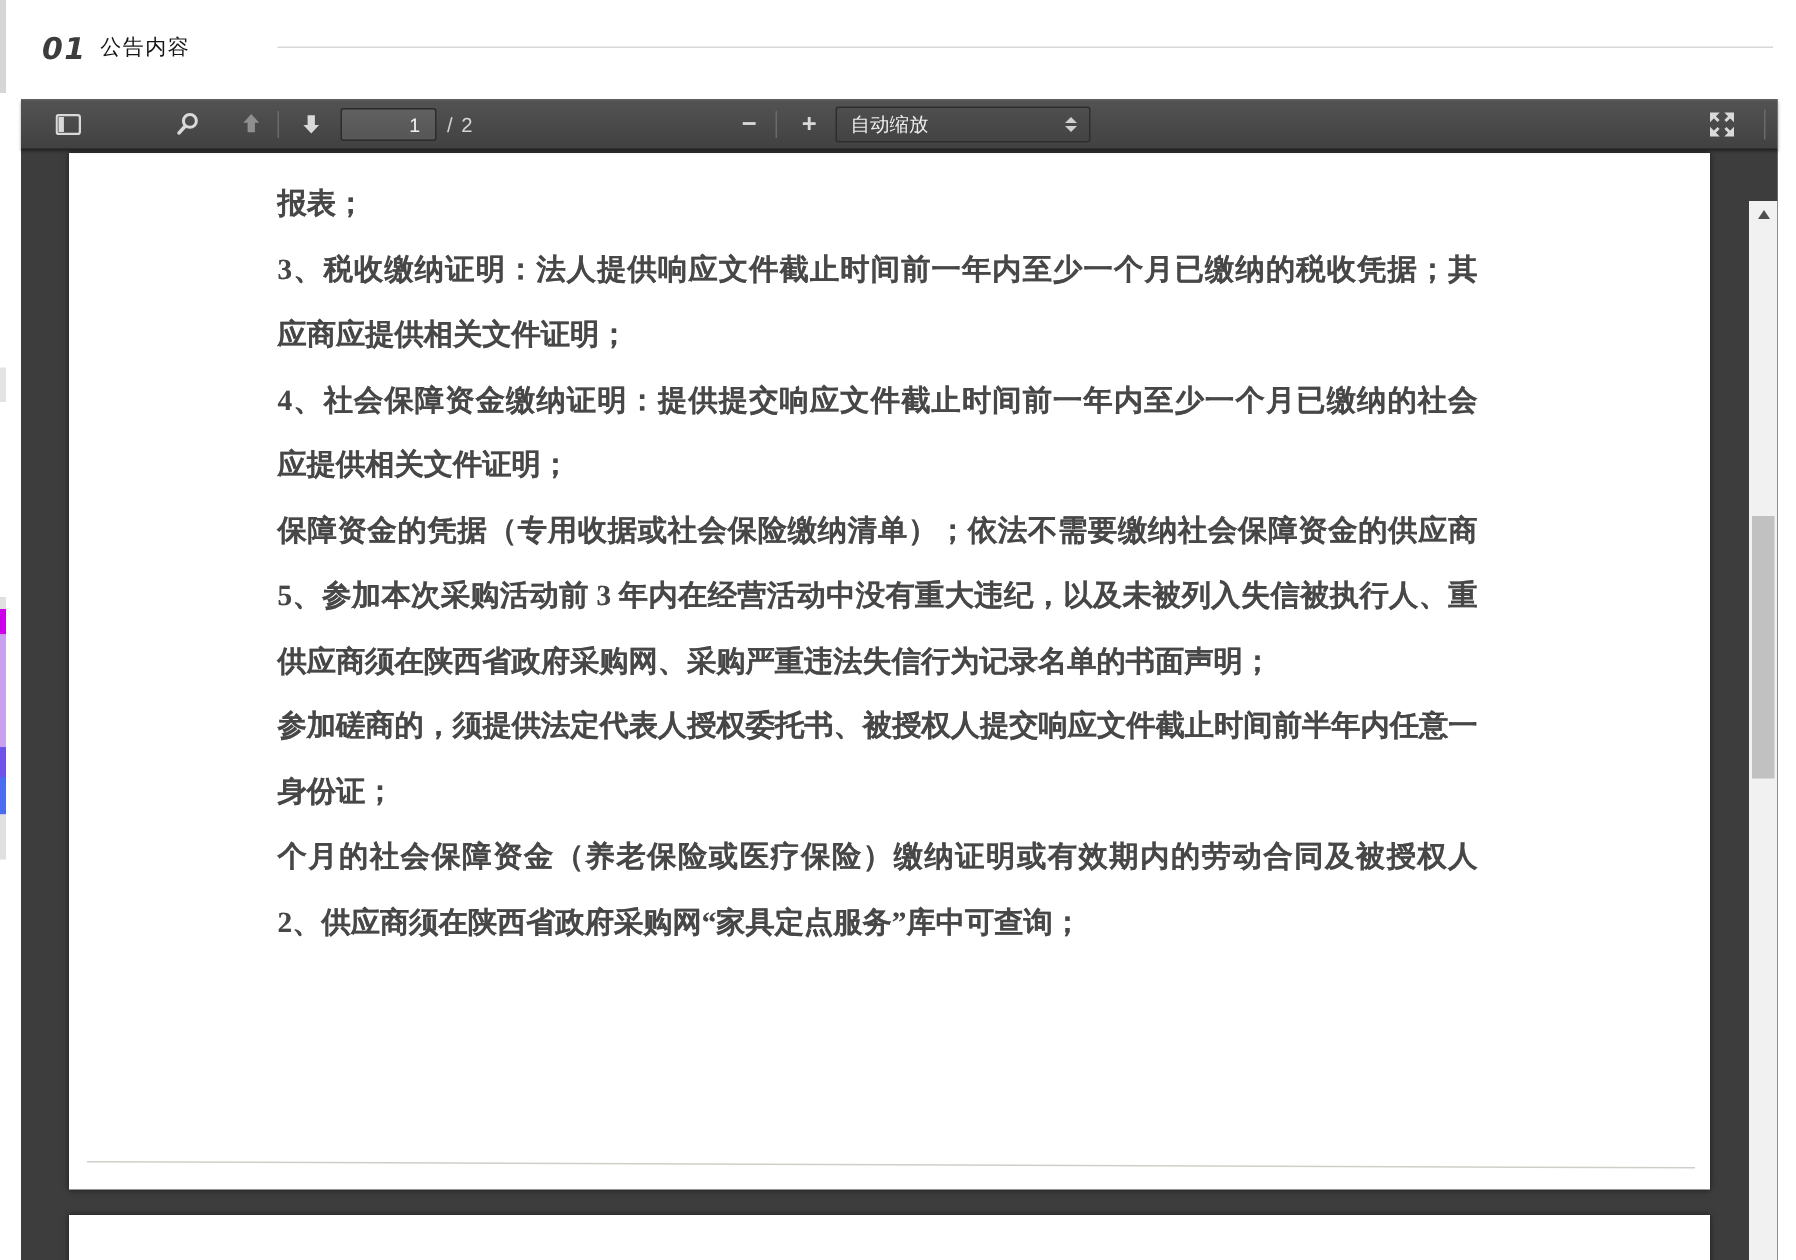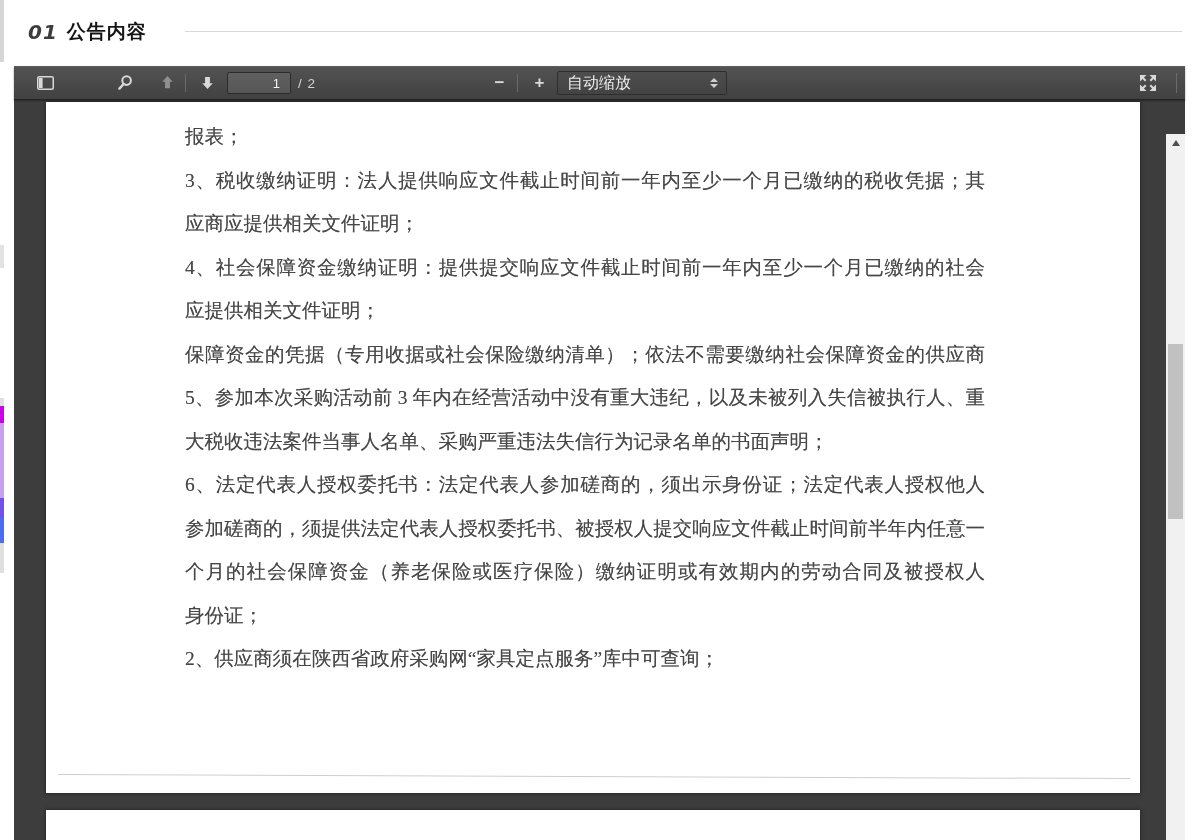--- a/index.html
+++ b/index.html
@@ -7,21 +7,21 @@
               font-family:"Liberation Sans", sans-serif; }
 
   
   .left-strip { position:absolute; left:0; top:0; width:4px; height:840px; }
   .strip-seg { position:absolute; left:0; width:4px; }
 
   
   .hdr { position:absolute; left:28px; top:18px; height:28px; display:flex; align-items:center; }
   .hdr-num { font-style:italic; font-weight:bold; font-size:20px; color:#3c3c3c;
              font-family:"DejaVu Sans", sans-serif; letter-spacing:1px; }
-  .hdr-title { font-weight:bold; font-size:19px; color:#151515; margin-left:9px;
+  .hdr-title { font-weight:normal; font-size:14px; color:#151515; margin-left:9px;
                letter-spacing:1px; }
   .hdr-rule { position:absolute; left:185px; top:31px; width:997px; height:1px; background:#d8d8d8; }
 
   
   .pdf-app { position:absolute; left:14px; top:66px; width:1171px; height:774px;
              background:#3d3d3d; }
 
   
   .toolbar { position:absolute; left:0; top:0; right:0; height:34px;
              background:linear-gradient(#535353,#414141);
@@ -36,40 +36,40 @@
                 background:linear-gradient(#606060,#565656); border:1px solid #2c2c2c;
                 border-radius:2px; color:#f2f2f2; font-size:13px; text-align:right;
                 padding-right:10px; outline:none; font-family:"Liberation Sans",sans-serif; }
   .page-count { position:absolute; left:284px; top:0; height:34px; display:flex; align-items:center;
                 color:#d4d4d4; font-size:13.5px; letter-spacing:1px; }
 
   .zoom-sign { font-size:17px; font-weight:bold; color:#d9d9d9; line-height:1; }
   .zoom-select { position:absolute; left:543px; top:5px; width:170px; height:24px;
                  background:linear-gradient(#4e4e4e,#434343); border:1px solid #2e2e2e;
                  border-radius:2px; display:flex; align-items:center; cursor:pointer; }
-  .zoom-select-label { color:#ededed; font-size:16px; margin-left:9px; flex:1; }
+  .zoom-select-label { color:#ededed; font-size:13px; margin-left:9px; flex:1; }
   .spinner { display:flex; flex-direction:column; gap:2px; margin-right:8px; }
   .spinner .up  { width:0; height:0; border-left:4px solid transparent; border-right:4px solid transparent;
                   border-bottom:4px solid #cfcfcf; }
   .spinner .dn  { width:0; height:0; border-left:4px solid transparent; border-right:4px solid transparent;
                   border-top:4px solid #cfcfcf; }
 
   
   .viewer { position:absolute; left:0; top:34px; right:0; bottom:0; background:#3d3d3d; overflow:hidden; }
 
   .pdf-page { position:absolute; left:32px; width:1094px; background:#ffffff;
               box-shadow:0 0 4px rgba(0,0,0,.55); }
   .page-1 { top:2px; height:691px; }
   .page-2 { top:710px; height:220px; }
 
   .doc-text { position:absolute; left:139px; top:13px; width:800px;
               font-family:"Liberation Serif","DejaVu Serif",serif;
               font-size:19.5px; line-height:43.5px; color:#474747;
               text-shadow:0 0 .4px rgba(80,80,80,.6); }
-  .doc-line { text-align:left; }
+  .doc-line { text-align:left;font-weight:bold; }
   .doc-line.jfull { text-align:justify; text-align-last:justify; text-justify:inter-ideograph; }
 
   .scan-artifact-line { position:absolute; left:12px; top:674px; width:1072px; height:1px;
                         background:#cfcfc9; transform:rotate(.22deg); }
 
   
   .scrollbar { position:absolute; top:34px; right:0; bottom:0; width:19px; background:#f1f1f1; }
   .scroll-up-btn { position:absolute; top:0; left:0; width:19px; height:17px;
                    display:flex; align-items:center; justify-content:center; cursor:pointer; }
   .scroll-up-tri { width:0; height:0; border-left:4.5px solid transparent;
@@ -186,25 +186,24 @@
 
     <div class="pdf-page page-1">
       <div class="doc-text">
           <div class="doc-line">报表；</div>
           <div class="doc-line jfull">3、税收缴纳证明：法人提供响应文件截止时间前一年内至少一个月已缴纳的税收凭据；其</div>
           <div class="doc-line">应商应提供相关文件证明；</div>
           <div class="doc-line jfull">4、社会保障资金缴纳证明：提供提交响应文件截止时间前一年内至少一个月已缴纳的社会</div>
           <div class="doc-line">应提供相关文件证明；</div>
           <div class="doc-line jfull">保障资金的凭据（专用收据或社会保险缴纳清单）；依法不需要缴纳社会保障资金的供应商</div>
           <div class="doc-line jfull">5、参加本次采购活动前 3 年内在经营活动中没有重大违纪，以及未被列入失信被执行人、重</div>
-          <div class="doc-line">大税收违法案件当事人名单、采购严重违法失信行为记录名单的书面声明；</div>
-          <div class="doc-line jfull">6、法定代表人授权委托书：法定代表人参加磋商的，须出示身份证；法定代表人授权他人</div>
+          <div class="doc-line">供应商须在陕西省政府采购网、采购严重违法失信行为记录名单的书面声明；</div>
           <div class="doc-line jfull">参加磋商的，须提供法定代表人授权委托书、被授权人提交响应文件截止时间前半年内任意一</div>
+          <div class="doc-line">身份证；</div>
           <div class="doc-line jfull">个月的社会保障资金（养老保险或医疗保险）缴纳证明或有效期内的劳动合同及被授权人</div>
-          <div class="doc-line">身份证；</div>
           <div class="doc-line">2、供应商须在陕西省政府采购网“家具定点服务”库中可查询；</div>
         </div>
       <div class="scan-artifact-line"></div>
     </div>
 
     <div class="pdf-page page-2"></div>
 
     <div class="scrollbar">
       <div class="scroll-up-btn">
         <span class="scroll-up-tri"></span>

